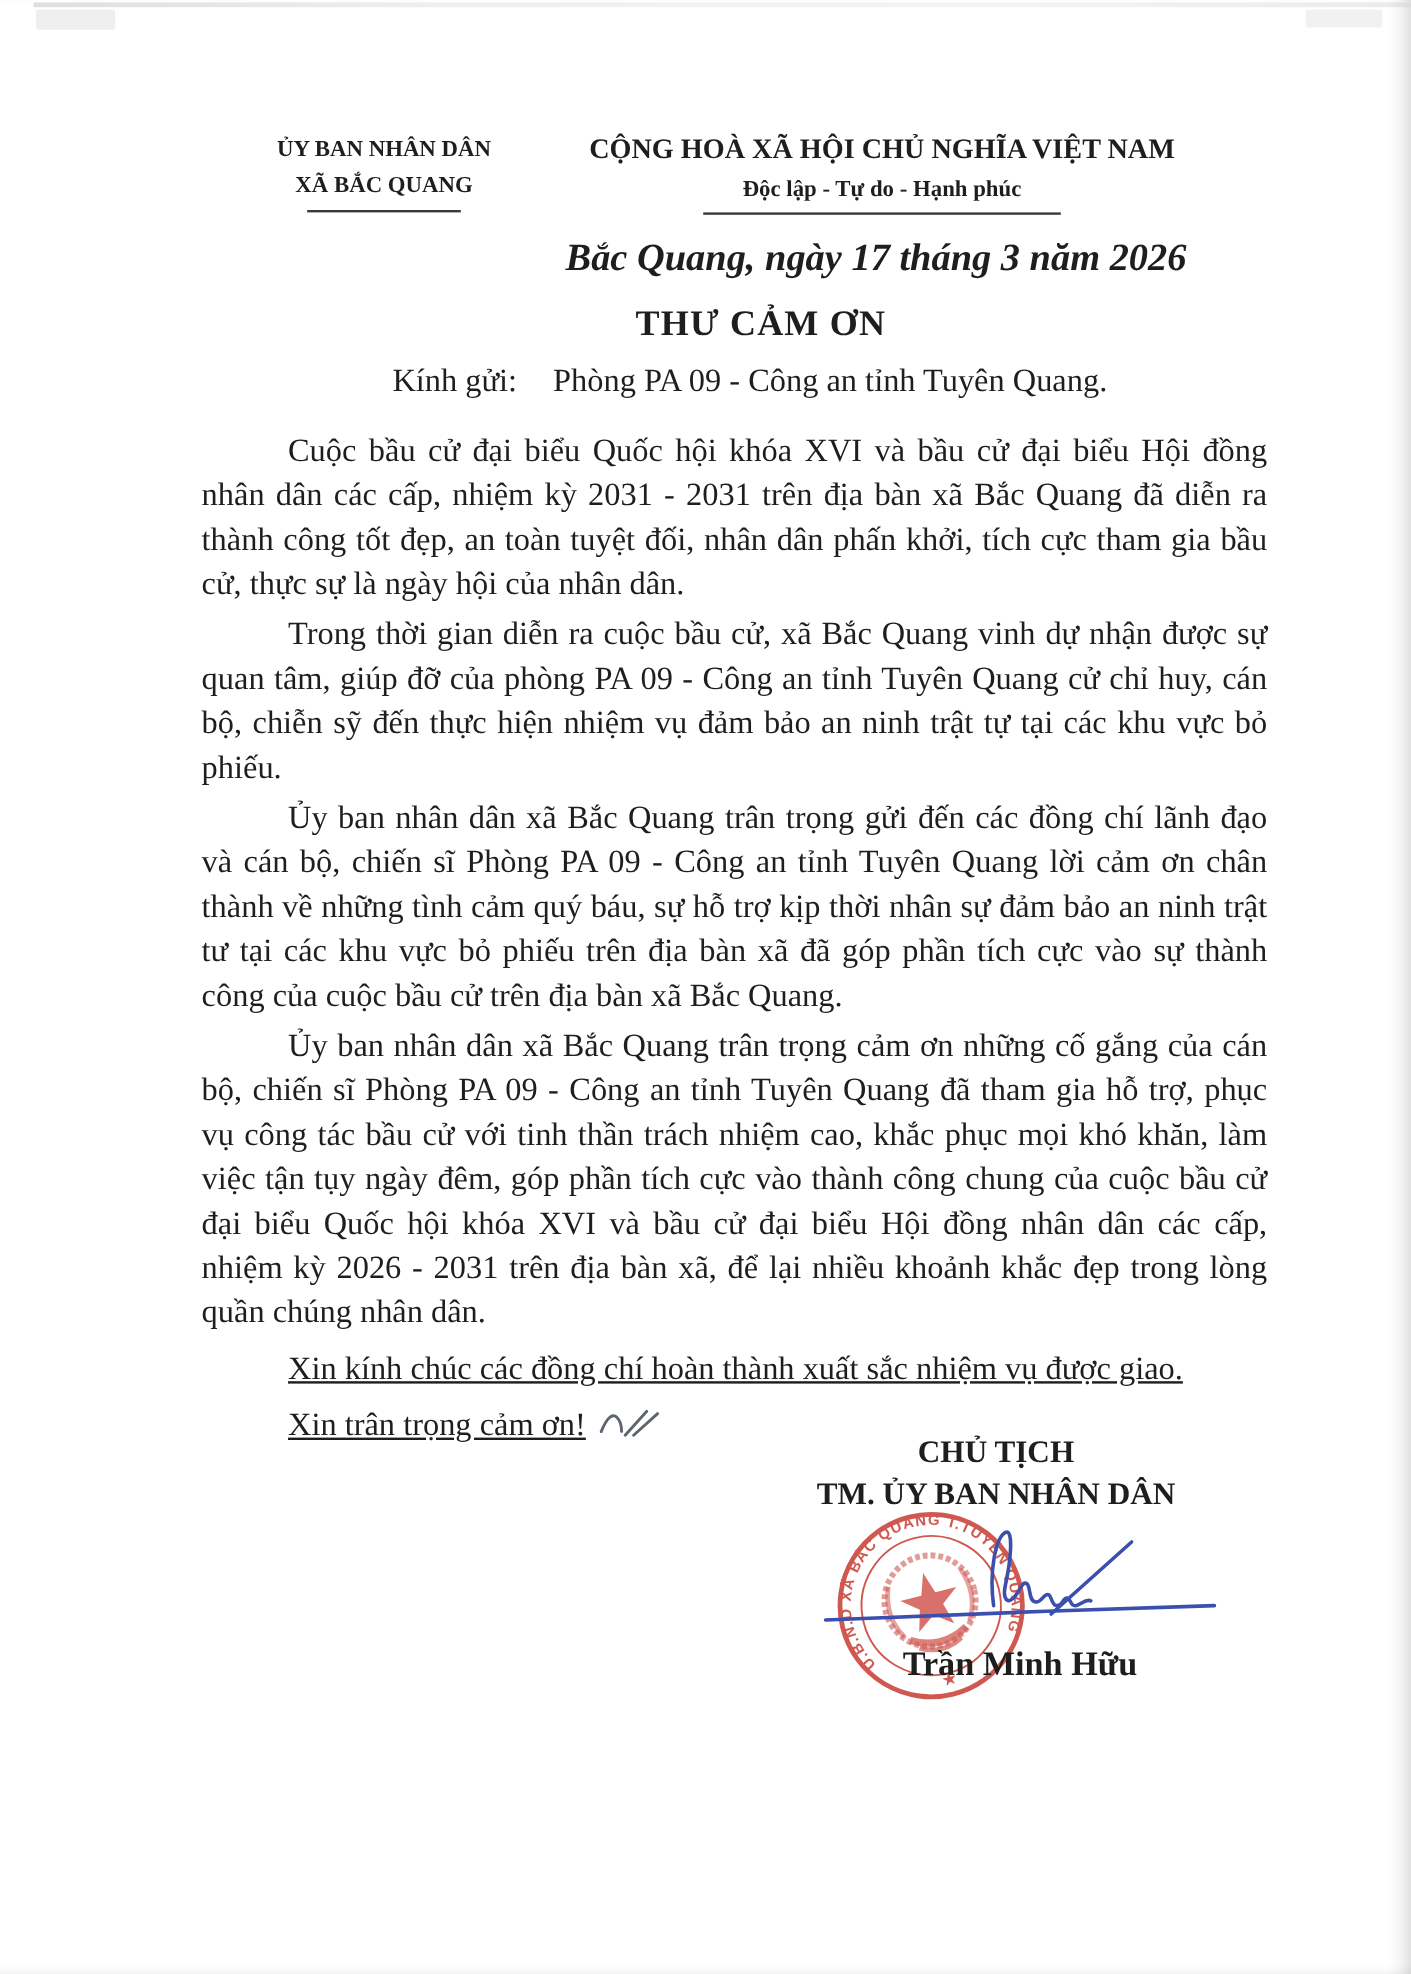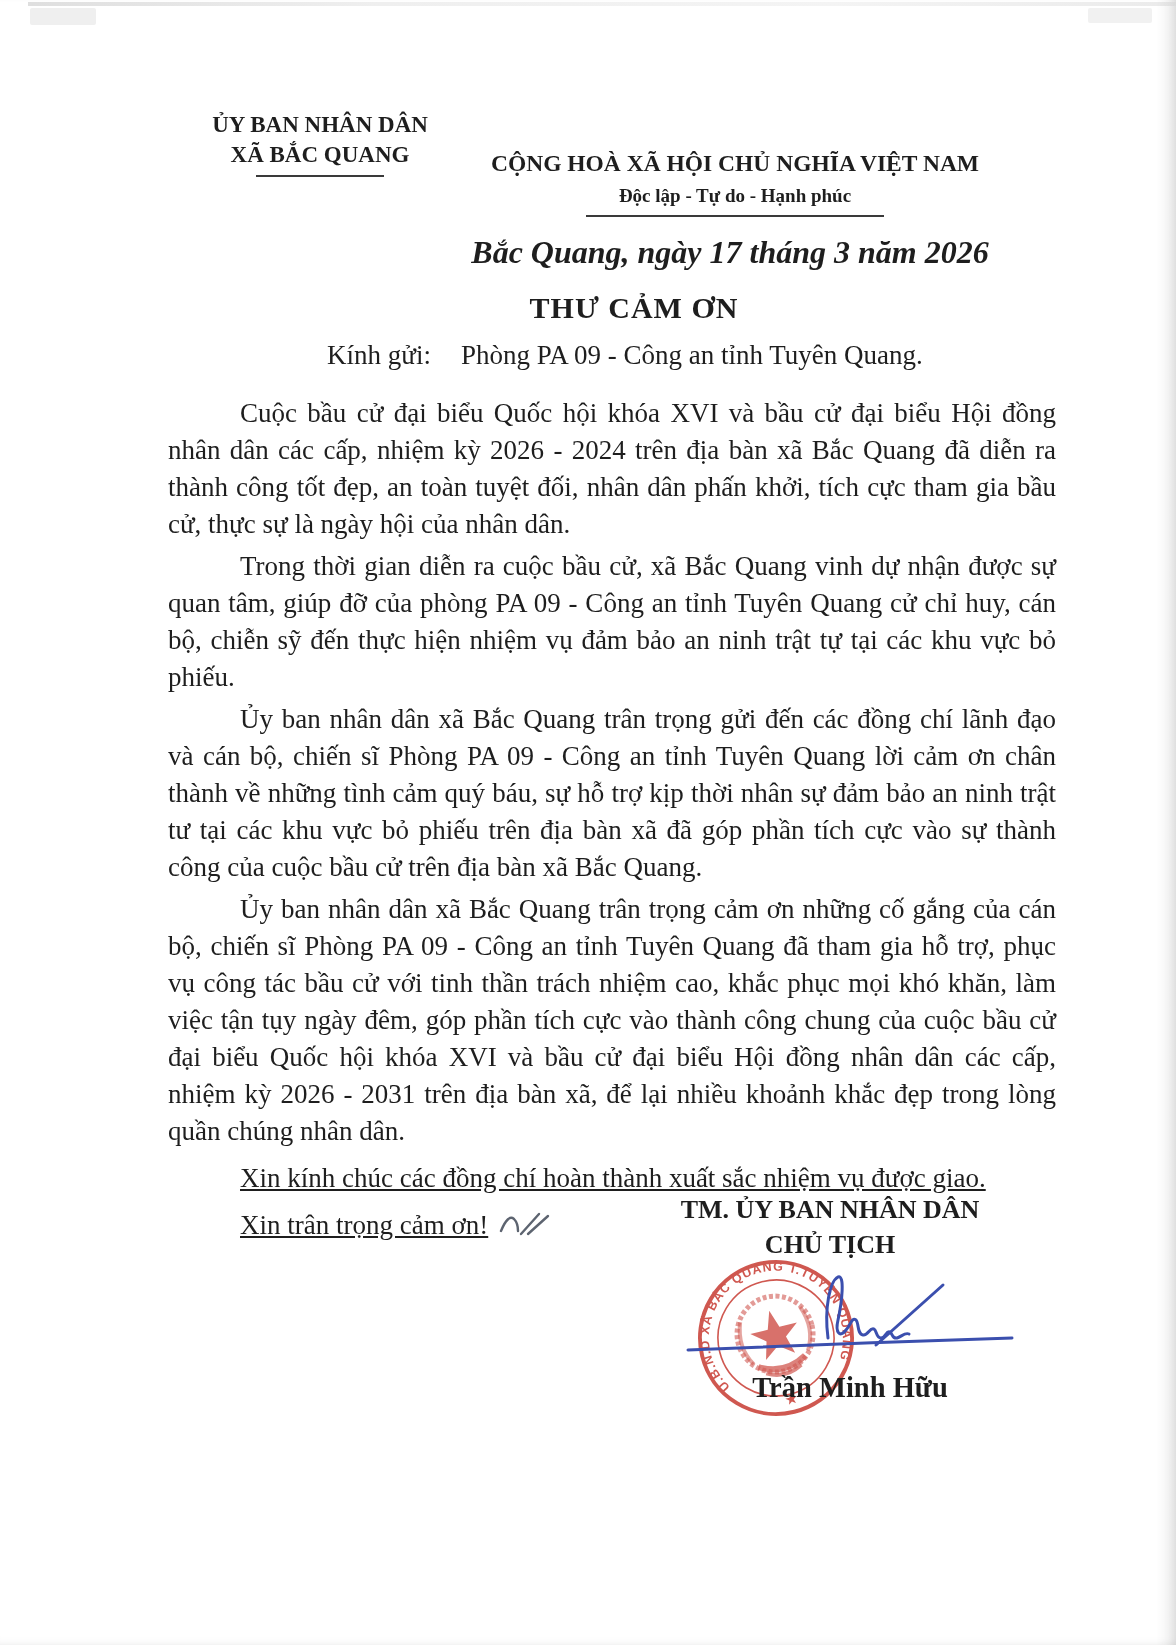--- a/index.html
+++ b/index.html
@@ -16,23 +16,23 @@
   .top-hairline{position:absolute;top:2px;left:28px;right:0;height:4px;
     background:linear-gradient(90deg,#d9d9d9,#ececec 30%,#f2f2f2 70%,#e7e7e7);opacity:.85;}
   .corner-smudge-left{position:absolute;top:8px;left:30px;width:66px;height:17px;background:#efefef;border-radius:2px;}
   .corner-smudge-right{position:absolute;top:8px;left:1088px;width:64px;height:15px;background:#f1f1f1;border-radius:2px;}
   .right-edge-band{position:absolute;top:0;right:0;width:20px;height:100%;
     background:linear-gradient(90deg,rgba(0,0,0,0),rgba(0,0,0,.06));}
 
   
   .doc-header{display:flex;padding-top:110px;}
   .header-left{margin-left:165px;width:310px;text-align:center;
-    font-weight:bold;font-size:23px;line-height:30px;}
+    font-weight:bold;font-size:19px;line-height:30px;}
   .header-right{width:520px;text-align:center;font-weight:bold;}
-  .hr-line1{font-size:23.5px;line-height:31px;margin-top:38px;}
+  .hr-line1{font-size:23.5px;line-height:31px;}
   .hr-line2{font-size:19px;line-height:33px;}
   .underline-short{width:128px;border-top:2px solid #3a3a3a;margin:5px auto 0;}
   .underline-long{width:298px;border-top:2px solid #3a3a3a;margin:3px auto 0;}
 
   .date-row{margin:17px 0 0 460px;width:540px;text-align:center;
     font-style:italic;font-weight:bold;font-size:32px;}
 
   .doc-title{margin:20px 0 0 168px;width:888px;text-align:center;
     transform:translateX(22px);
     font-size:30px;font-weight:bold;letter-spacing:1px;}
@@ -80,39 +80,39 @@
 
   <div class="date-row">Bắc Quang, ngày 17 tháng 3 năm 2026</div>
 
   <h1 class="doc-title">THƯ CẢM ƠN</h1>
 
   <div class="salutation">
     <span>Kính gửi:</span><span class="recipient">Phòng PA 09 - Công an tỉnh Tuyên Quang.</span>
   </div>
 
   <div class="letter-body">
-    <p>Cuộc bầu cử đại biểu Quốc hội khóa XVI và bầu cử đại biểu Hội đồng nhân dân các cấp, nhiệm kỳ 2026 - 2024 trên địa bàn xã Bắc Quang đã diễn ra thành công tốt đẹp, an toàn tuyệt đối, nhân dân phấn khởi, tích cực tham gia bầu cử, thực sự là ngày hội của nhân dân.</p>
+    <p>Cuộc bầu cử đại biểu Quốc hội khóa XVI và bầu cử đại biểu Hội đồng nhân dân các cấp, nhiệm kỳ 2031 - 2031 trên địa bàn xã Bắc Quang đã diễn ra thành công tốt đẹp, an toàn tuyệt đối, nhân dân phấn khởi, tích cực tham gia bầu cử, thực sự là ngày hội của nhân dân.</p>
     <p>Trong thời gian diễn ra cuộc bầu cử, xã Bắc Quang vinh dự nhận được sự quan tâm, giúp đỡ của phòng PA 09 - Công an tỉnh Tuyên Quang cử chỉ huy, cán bộ, chiễn sỹ đến thực hiện nhiệm vụ đảm bảo an ninh trật tự tại các khu vực bỏ phiếu.</p>
     <p>Ủy ban nhân dân xã Bắc Quang trân trọng gửi đến các đồng chí lãnh đạo và cán bộ, chiến sĩ Phòng PA 09 - Công an tỉnh Tuyên Quang lời cảm ơn chân thành về những tình cảm quý báu, sự hỗ trợ kịp thời nhân sự đảm bảo an ninh trật tư tại các khu vực bỏ phiếu trên địa bàn xã đã góp phần tích cực vào sự thành công của cuộc bầu cử trên địa bàn xã Bắc Quang.</p>
     <p>Ủy ban nhân dân xã Bắc Quang trân trọng cảm ơn những cố gắng của cán bộ, chiến sĩ Phòng PA 09 - Công an tỉnh Tuyên Quang đã tham gia hỗ trợ, phục vụ công tác bầu cử với tinh thần trách nhiệm cao, khắc phục mọi khó khăn, làm việc tận tụy ngày đêm, góp phần tích cực vào thành công chung của cuộc bầu cử đại biểu Quốc hội khóa XVI và bầu cử đại biểu Hội đồng nhân dân các cấp, nhiệm kỳ 2026 - 2031 trên địa bàn xã, để lại nhiều khoảnh khắc đẹp trong lòng quần chúng nhân dân.</p>
     <p class="closing">Xin kính chúc các đồng chí hoàn thành xuất sắc nhiệm vụ được giao.</p>
     <p class="closing">
       <span>Xin trân trọng cảm ơn!</span><svg class="flourish-svg" width="56" height="28" viewBox="0 0 56 28">
         <g fill="none" stroke="#5d6470" stroke-width="2.4" stroke-linecap="round">
           <path d="M 5,21 Q 12,4 18,9 Q 22,13 22,21"></path>
           <path d="M 25,24 L 43,4"></path>
           <path d="M 32,24 L 52,6"></path>
         </g>
       </svg>
     </p>
   </div>
 
   <div class="sig-block">
+    <div>CHỦ TỊCH</div>
     <div>TM. ỦY BAN NHÂN DÂN</div>
-    <div>CHỦ TỊCH</div>
   </div>
 
   <div class="seal-wrap">
     <svg width="160" height="160" viewBox="0 0 160 160">
       <g transform="rotate(-14 80 80)" fill="none" stroke="#cc4a42">
         <circle cx="80" cy="80" r="76" stroke-width="4"></circle>
         <circle cx="80" cy="80" r="58" stroke-width="1.6"></circle>
         <path id="sealRing" d="M 28,122 A 67,67 0 1 1 132,122" stroke="none"></path>
         <text fill="#cc4a42" stroke="none" font-size="12.5" font-weight="bold" font-family="Liberation Sans, sans-serif" letter-spacing="1">
           <textPath href="#sealRing" startOffset="50%" text-anchor="middle">U.B.N.D XÃ BẮC QUANG T.TUYÊN QUANG</textPath>

